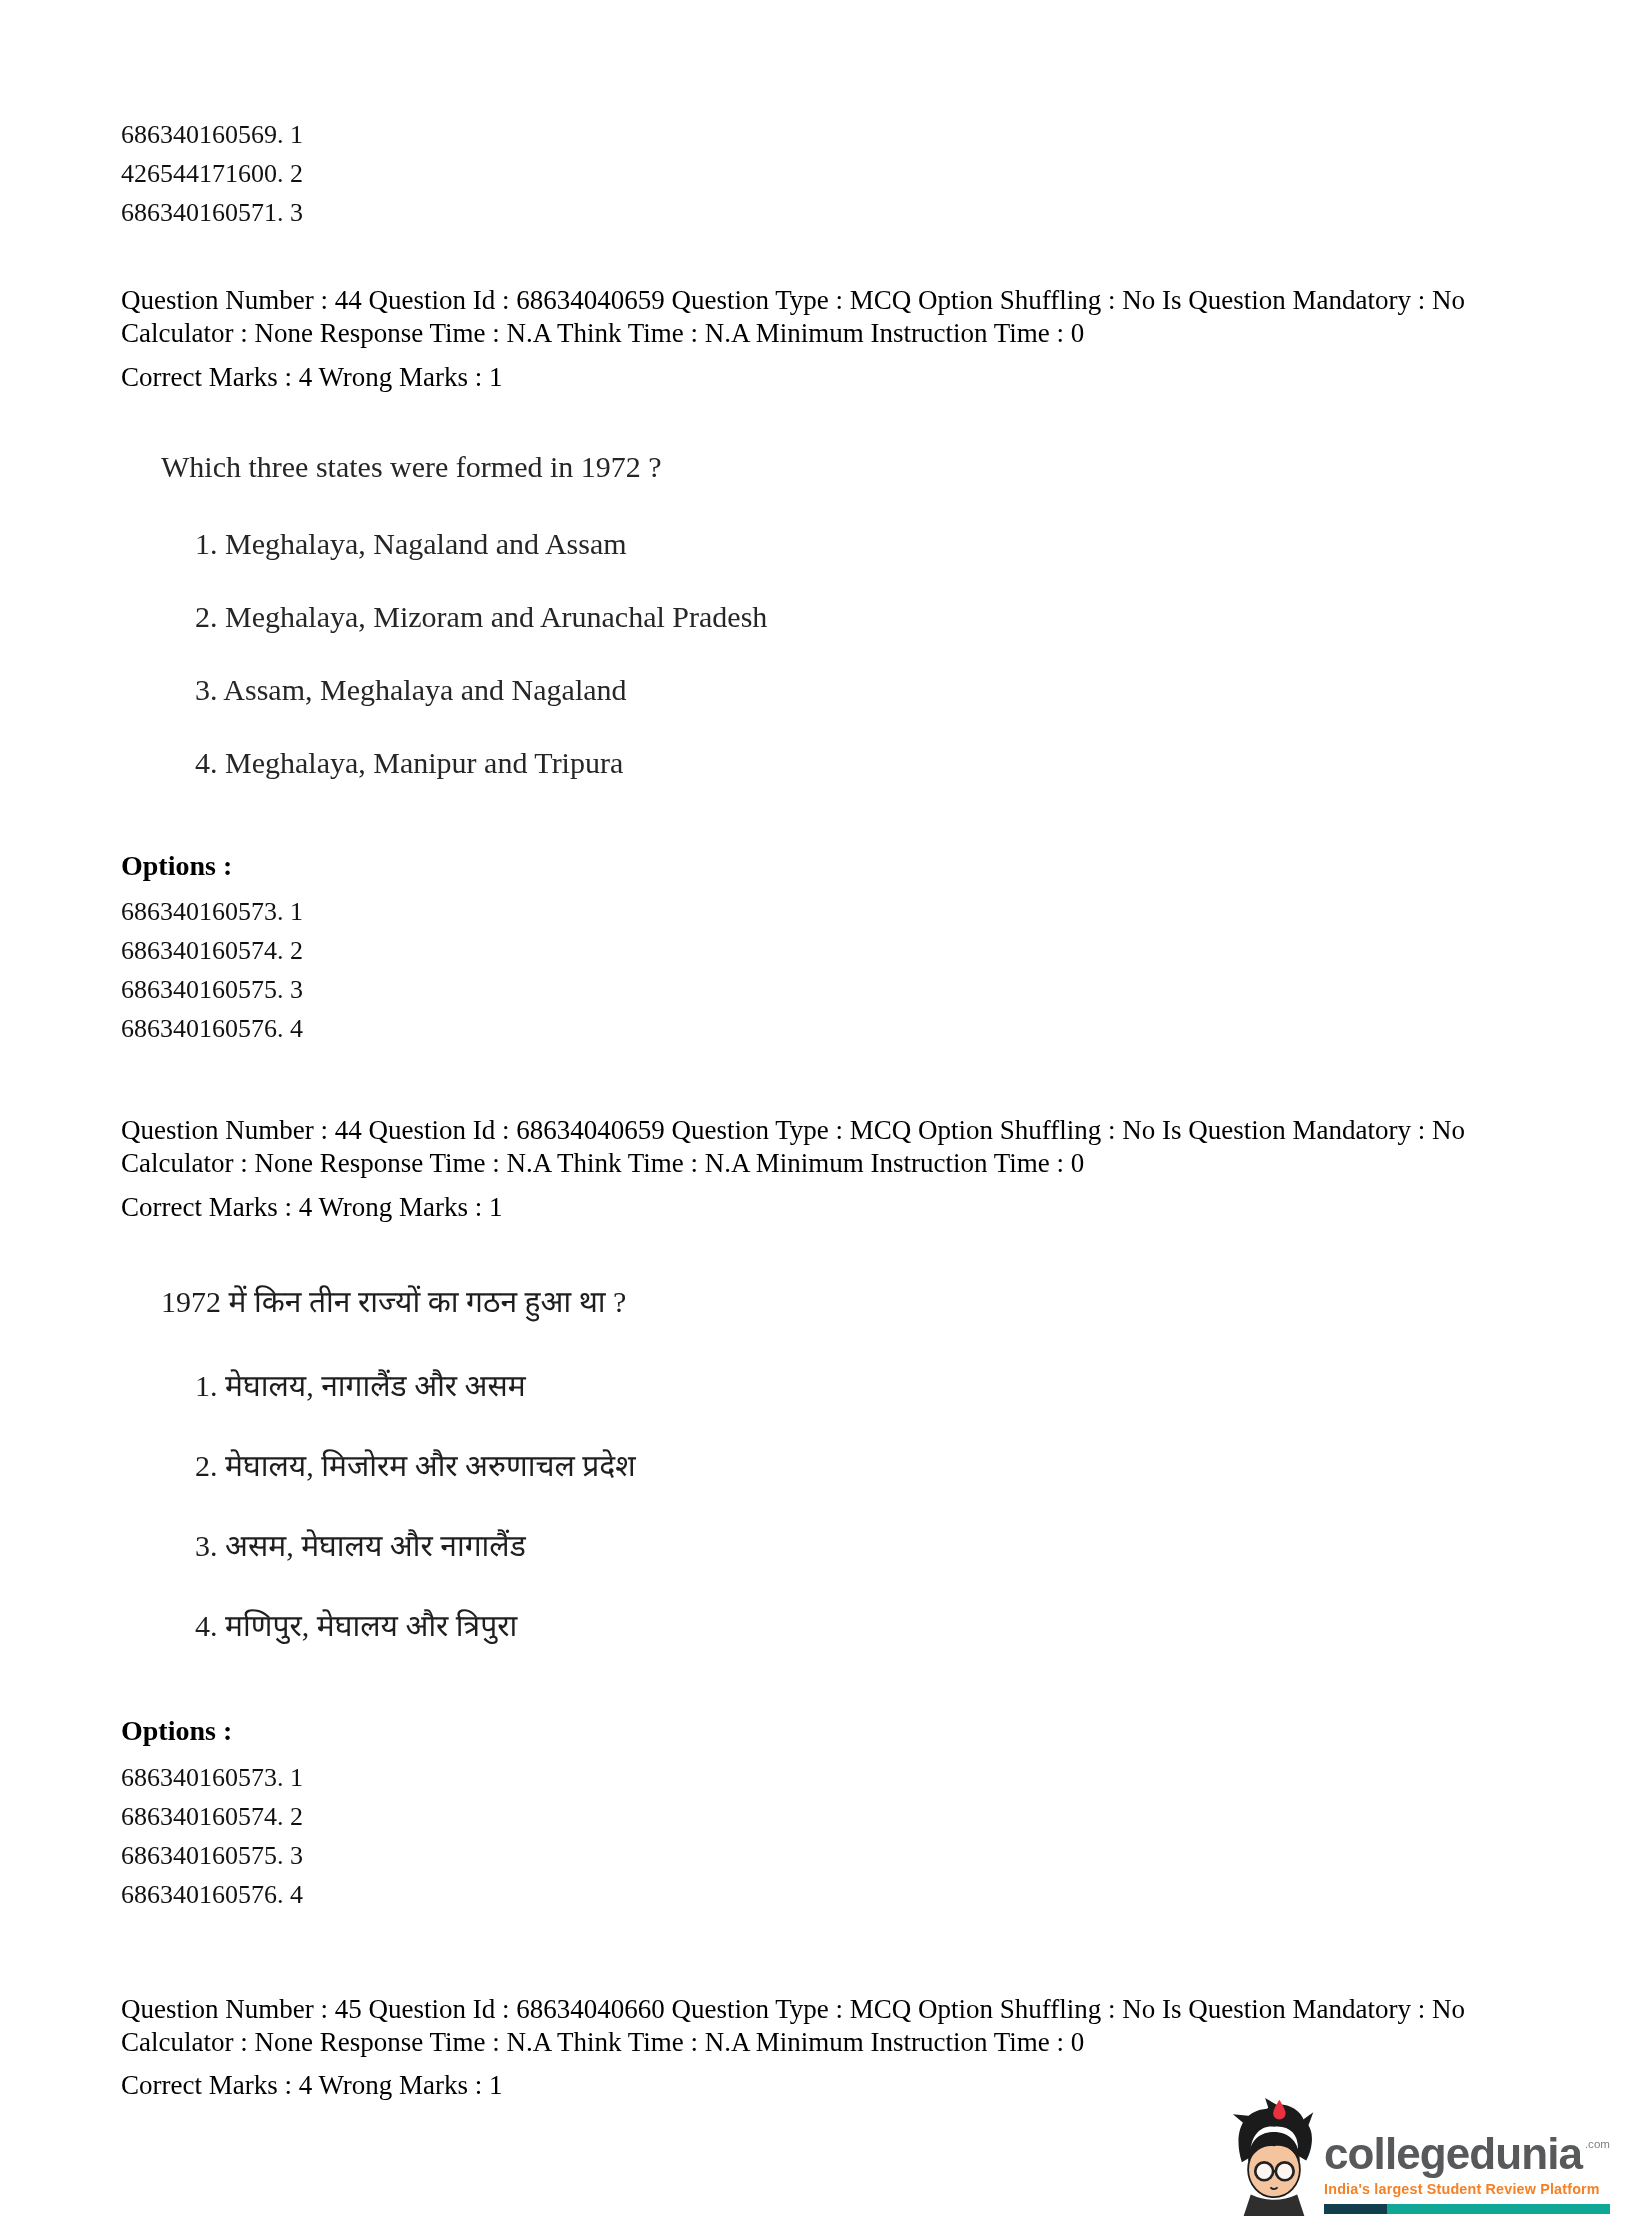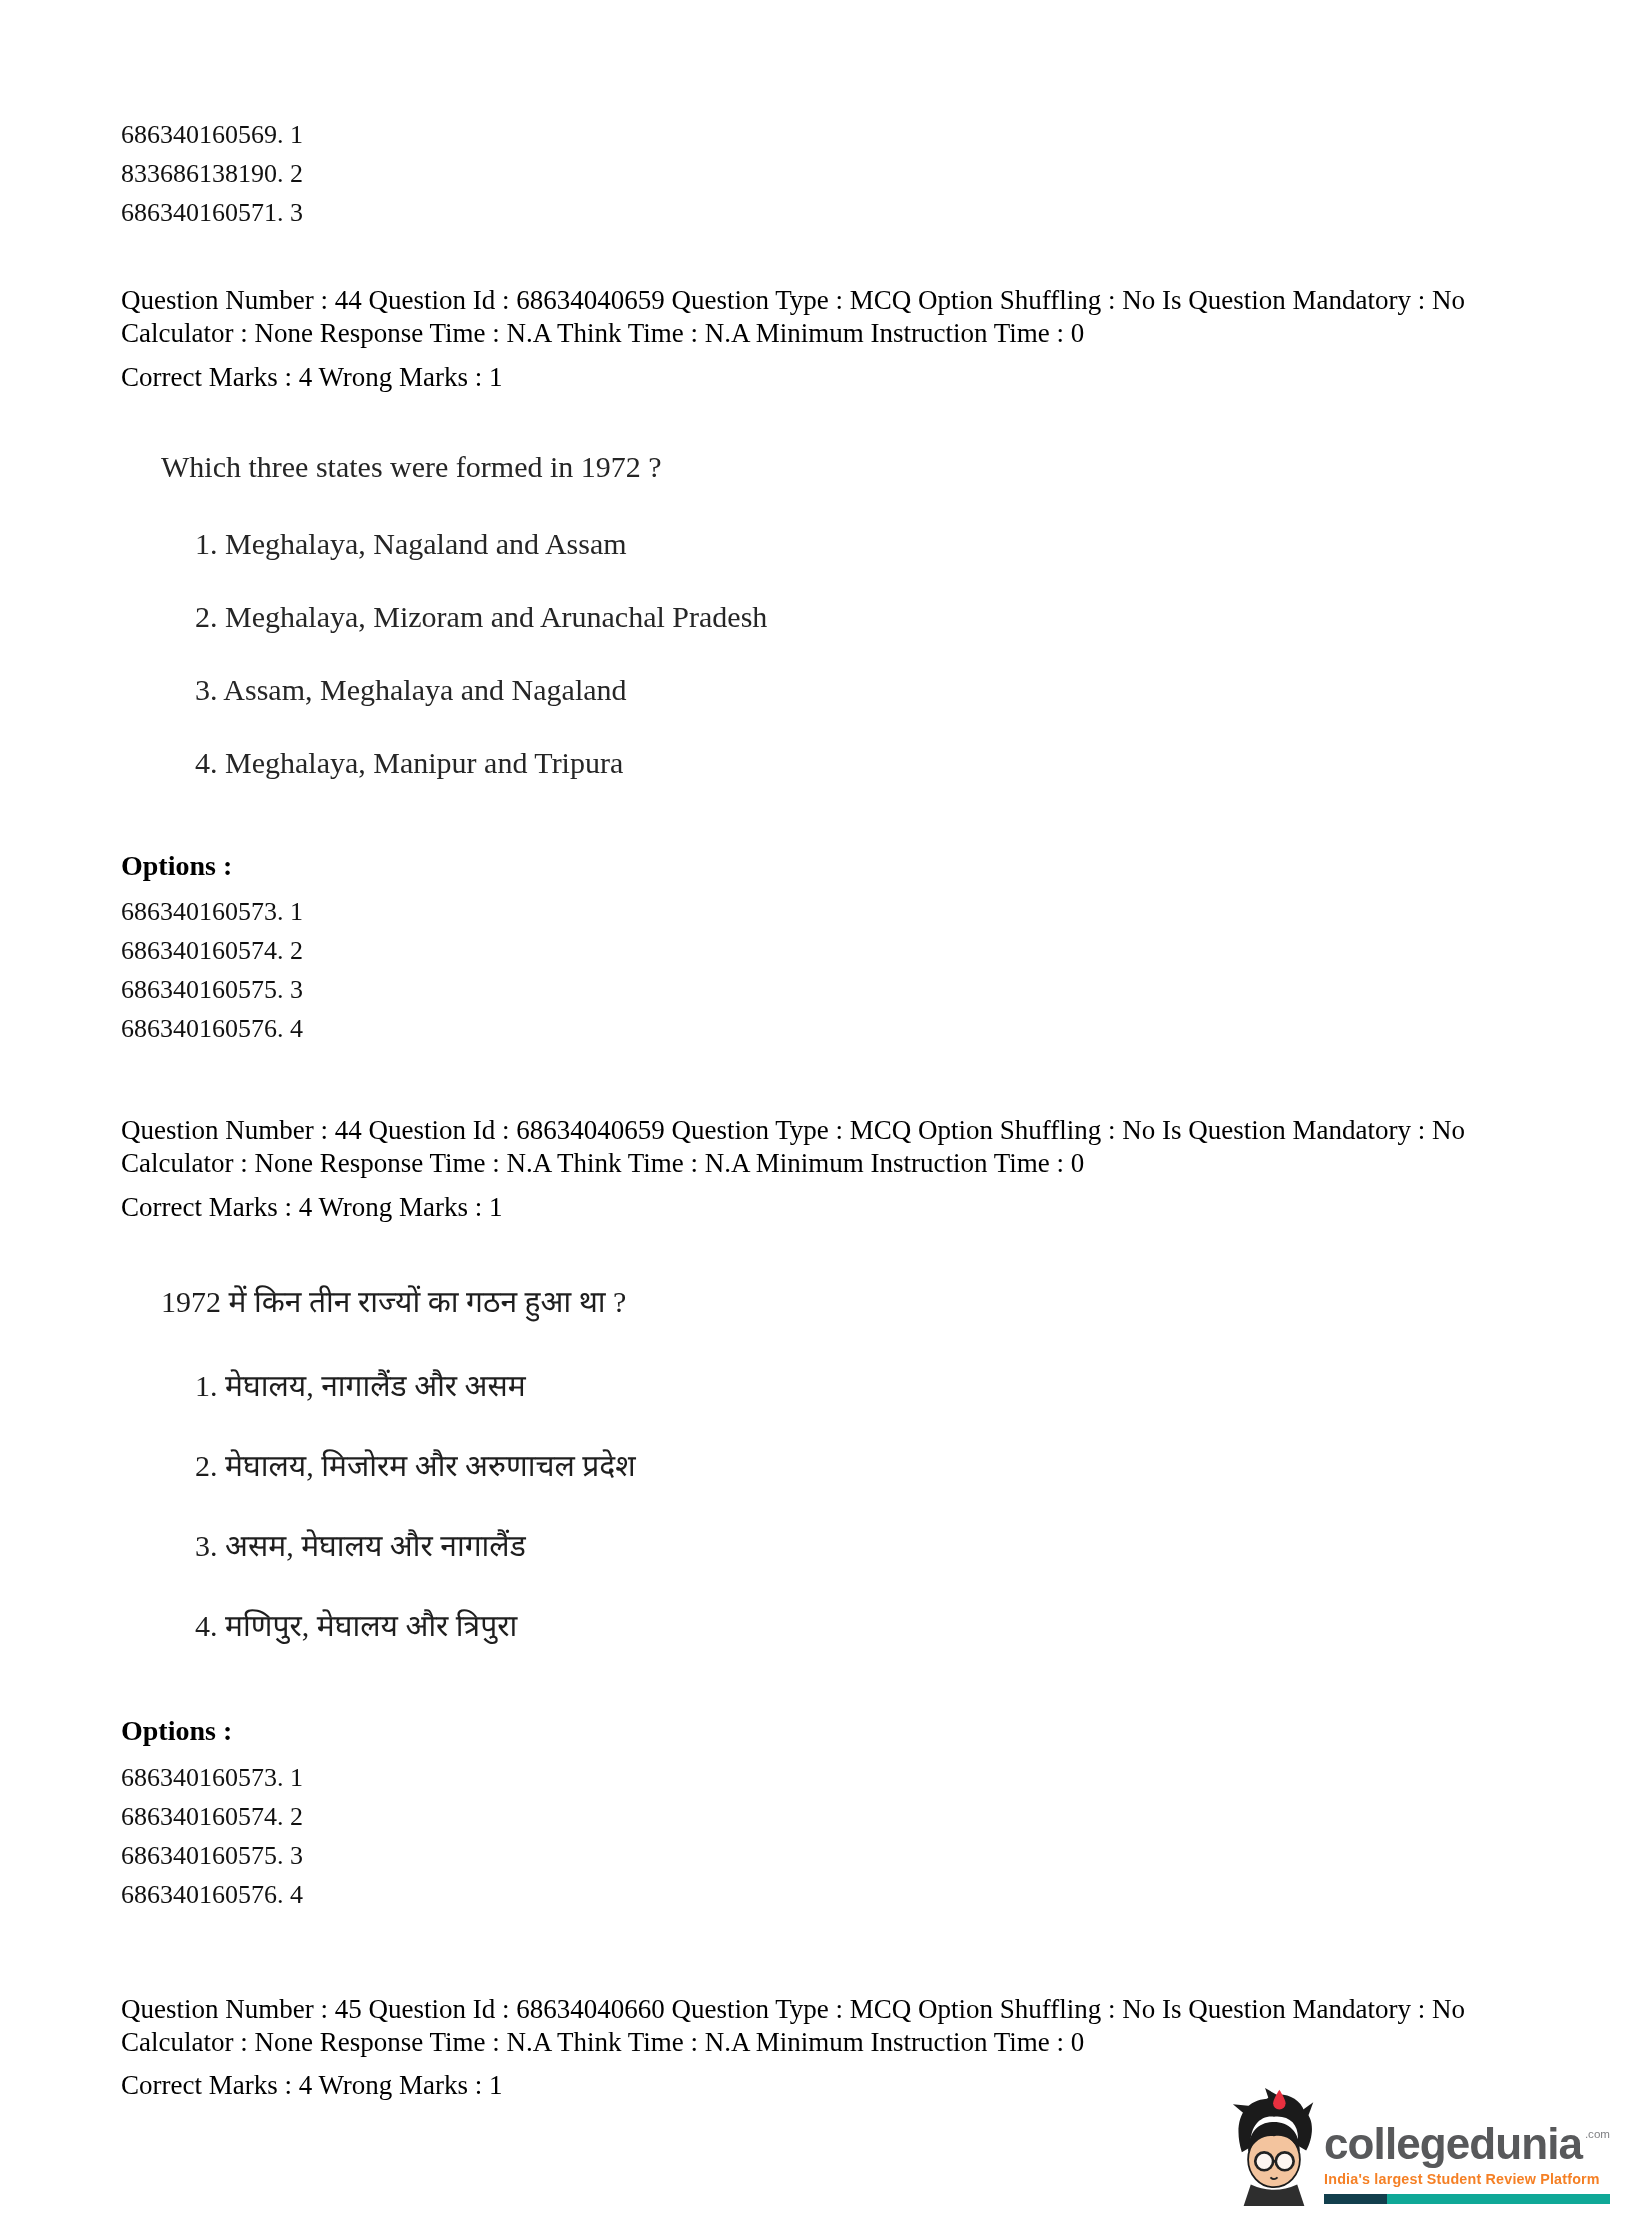--- a/index.html
+++ b/index.html
@@ -47,21 +47,21 @@
     font-weight: bold;
     font-size: 28px;
   }
   .options-ids { margin-top: 10.7px; }
   .meta.second { margin-top: 66px; }
   .meta.third { margin-top: 79px; }
   
   .branding {
     position: absolute;
     right: 34px;
-    bottom: 11px;
+    bottom: 1px;
     display: flex;
     align-items: flex-end;
     gap: 0;
     font-family: "Liberation Sans", sans-serif;
   }
   .mascot { width: 100px; height: 118px; flex: 0 0 auto; }
   .brand-col { display: flex; flex-direction: column; padding-bottom: 1.8px; }
   .brand-row { display: flex; align-items: flex-start; }
   .brand-word {
     font-size: 44px;
@@ -90,21 +90,21 @@
     background: linear-gradient(to right, #123f4d 0%, #123f4d 22%, #0fa897 22%, #0fa897 100%);
   }
 </style>
 </head>
 <body>
 
 <div class="page">
 
   <div class="id-list">
     <div>686340160569. 1</div>
-    <div>833686138190. 2</div>
+    <div>426544171600. 2</div>
     <div>686340160571. 3</div>
   </div>
 
   <div class="meta">
     <div>Question Number : 44 Question Id : 68634040659 Question Type : MCQ Option Shuffling : No Is Question Mandatory : No Calculator : None Response Time : N.A Think Time : N.A Minimum Instruction Time : 0</div>
     <div class="marks-line">Correct Marks : 4 Wrong Marks : 1</div>
   </div>
 
   <div class="question-block">
     <div class="question-prompt">Which three states were formed in 1972 ?</div>

